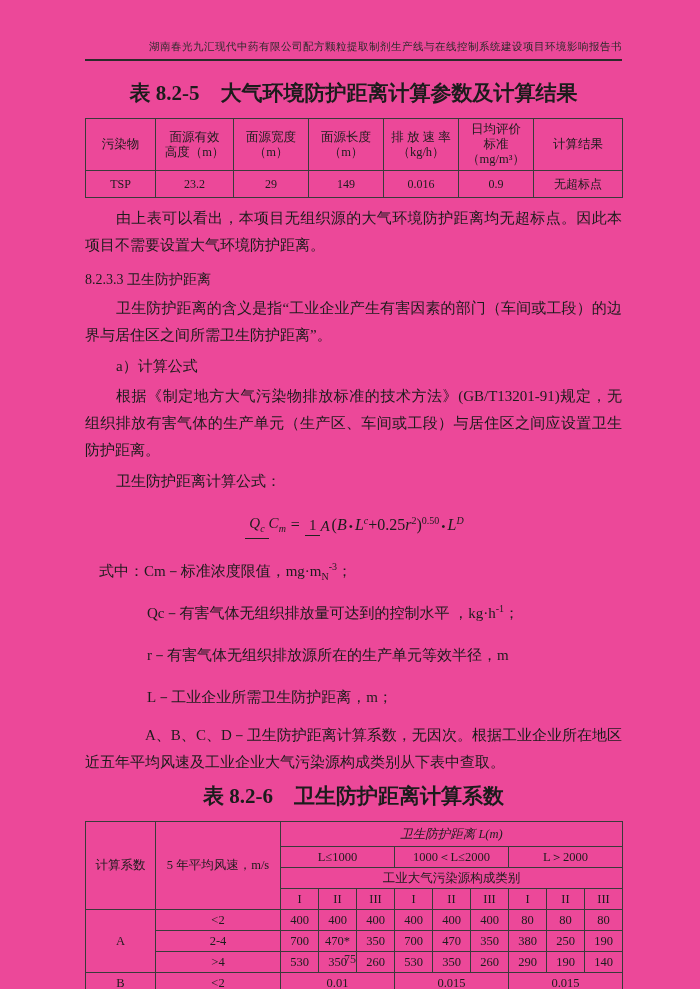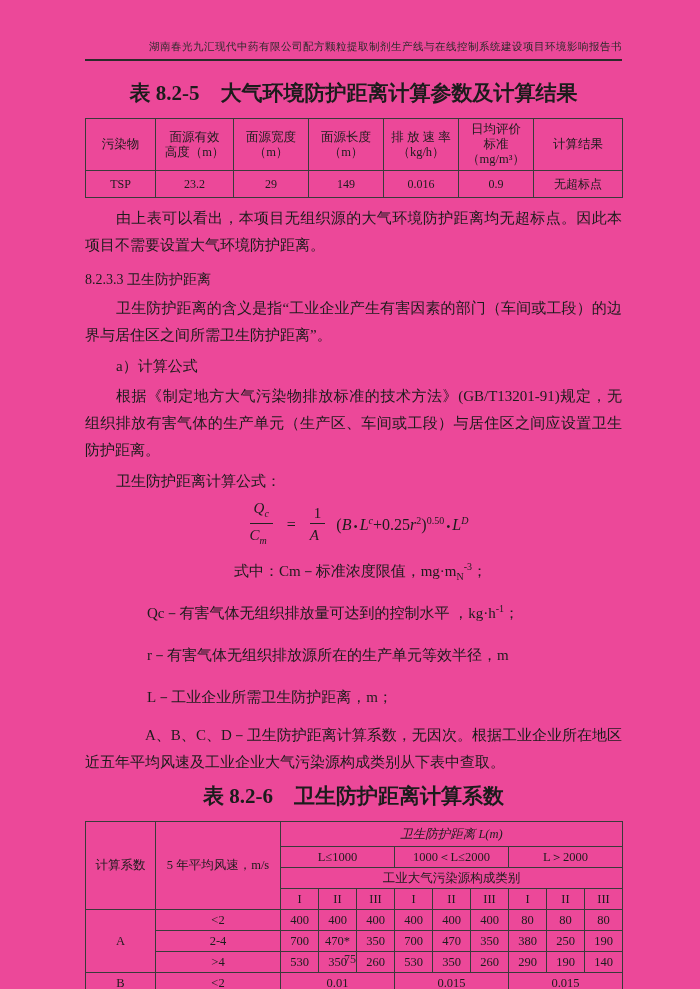--- a/index.html
+++ b/index.html
@@ -38,31 +38,31 @@
   .section-heading{
     font-size:14px;font-weight:normal;margin:9px 0 2px;line-height:24px;
   }
   .lead-item{margin:4px 0 0;text-indent:31px;font-size:15px;line-height:27px;}
   
   .formula{
     display:flex;justify-content:center;align-items:center;
     font-size:16px;margin:8px 0 2px;height:44px;font-style:normal;
   }
   .formula i{font-style:italic;}
-  .frac{display:inline-flex;flex-direction:column;align-items:flex-start;margin:0 11px;font-size:15px;}
+  .frac{display:inline-flex;flex-direction:row;align-items:flex-end;margin:0 2px;font-size:15px;}
   .fr-num{padding:0 4px 1px;border-bottom:1px solid #222;line-height:17px;}
   .fr-den{padding-top:1px;line-height:20px;}
   .formula sub{font-size:10px;}
   .formula sup{font-size:10px;}
   .fx-bullet{font-size:12px;margin:0 2px;}
   .fx-eq{margin:0 3px;}
   
   .notes{margin-top:5px;}
   .note{font-size:15px;line-height:24px;margin-top:8px;margin-left:62px;}
-  .note-first{margin-left:14px;text-align:center;}
+  .note-first{margin-left:14px;}
   .note sub{font-size:10px;}
   .note sup{font-size:10px;}
   .indent-deep{text-indent:60px;}
   
   .page-footer{
     position:absolute;left:0;right:0;bottom:22px;text-align:center;
     font-size:12px;color:#2b2b2b;
   }
 </style>
 </head>

